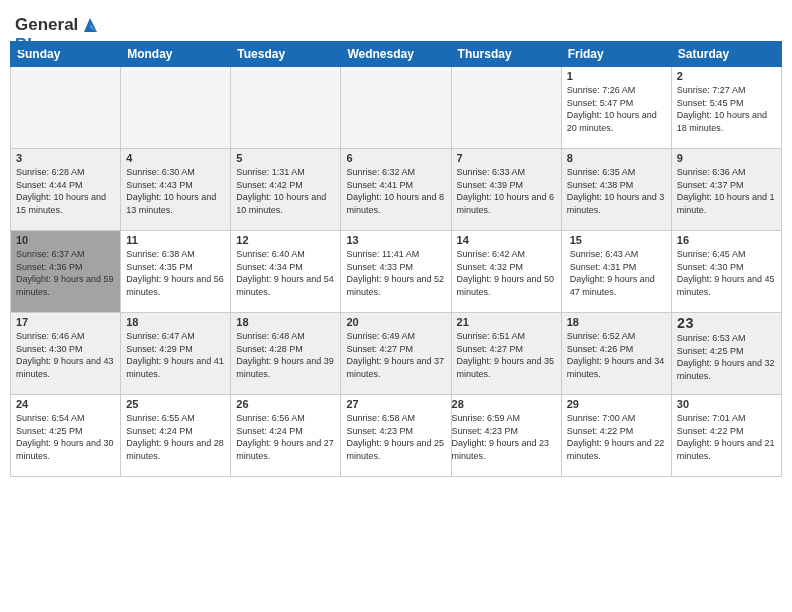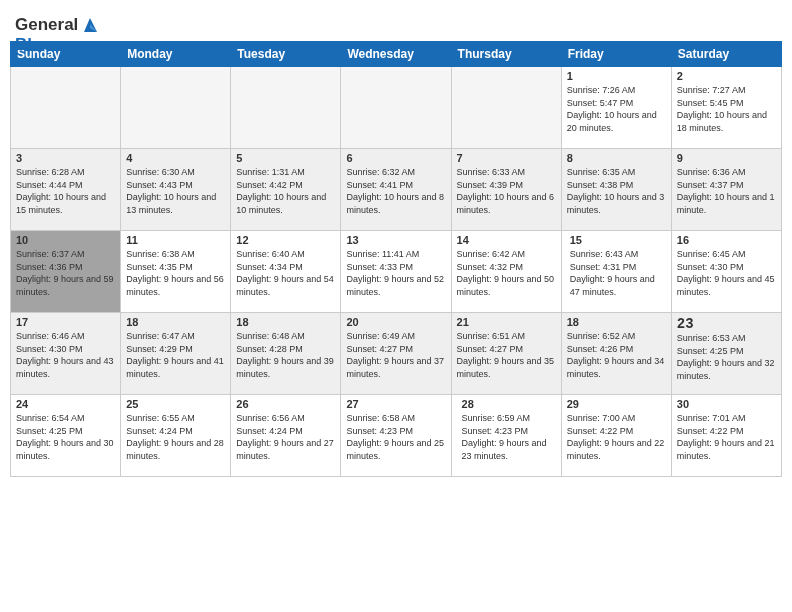--- a/index.html
+++ b/index.html
@@ -223,21 +223,21 @@
               <div style="font-size: 9px; color: rgb(51, 51, 51); line-height: 1.4; font-family: Arial, sans-serif; white-space: pre-line;">Sunrise: 6:56 AM
 Sunset: 4:24 PM
 Daylight: 9 hours and 27 minutes.</div>
             </td>
             <td style="vertical-align: top; border: 1px solid rgb(204, 204, 204); padding: 3px 5px; font-size: 9px; color: rgb(51, 51, 51); width: 14.28%; height: 82px; background: rgb(255, 255, 255);">
               <span style="font-size: 11px; font-weight: bold; color: rgb(51, 51, 51); display: block; margin-bottom: 2px; font-family: Arial, sans-serif;">27</span>
               <div style="font-size: 9px; color: rgb(51, 51, 51); line-height: 1.4; font-family: Arial, sans-serif; white-space: pre-line;">Sunrise: 6:58 AM
 Sunset: 4:23 PM
 Daylight: 9 hours and 25 minutes.</div>
             </td>
-            <td style="vertical-align: top; border: 1px solid rgb(204, 204, 204); padding: 3px 10px; font-size: 9px; color: rgb(51, 51, 51); width: 14.28%; height: 82px; background: rgb(255, 255, 255);">
+            <td style="vertical-align: top; border: 1px solid rgb(204, 204, 204); padding: 3px 0; font-size: 9px; color: rgb(51, 51, 51); width: 14.28%; height: 82px; background: rgb(255, 255, 255);">
               <span style="font-size: 11px; font-weight: bold; color: rgb(51, 51, 51); display: block; margin-bottom: 2px; font-family: Arial, sans-serif;">28</span>
               <div style="font-size: 9px; color: rgb(51, 51, 51); line-height: 1.4; font-family: Arial, sans-serif; white-space: pre-line;">Sunrise: 6:59 AM
 Sunset: 4:23 PM
 Daylight: 9 hours and 23 minutes.</div>
             </td>
             <td style="vertical-align: top; border: 1px solid rgb(204, 204, 204); padding: 3px 5px; font-size: 9px; color: rgb(51, 51, 51); width: 14.28%; height: 82px; background: rgb(255, 255, 255);">
               <span style="font-size: 11px; font-weight: bold; color: rgb(51, 51, 51); display: block; margin-bottom: 2px; font-family: Arial, sans-serif;">29</span>
               <div style="font-size: 9px; color: rgb(51, 51, 51); line-height: 1.4; font-family: Arial, sans-serif; white-space: pre-line;">Sunrise: 7:00 AM
 Sunset: 4:22 PM
 Daylight: 9 hours and 22 minutes.</div>

